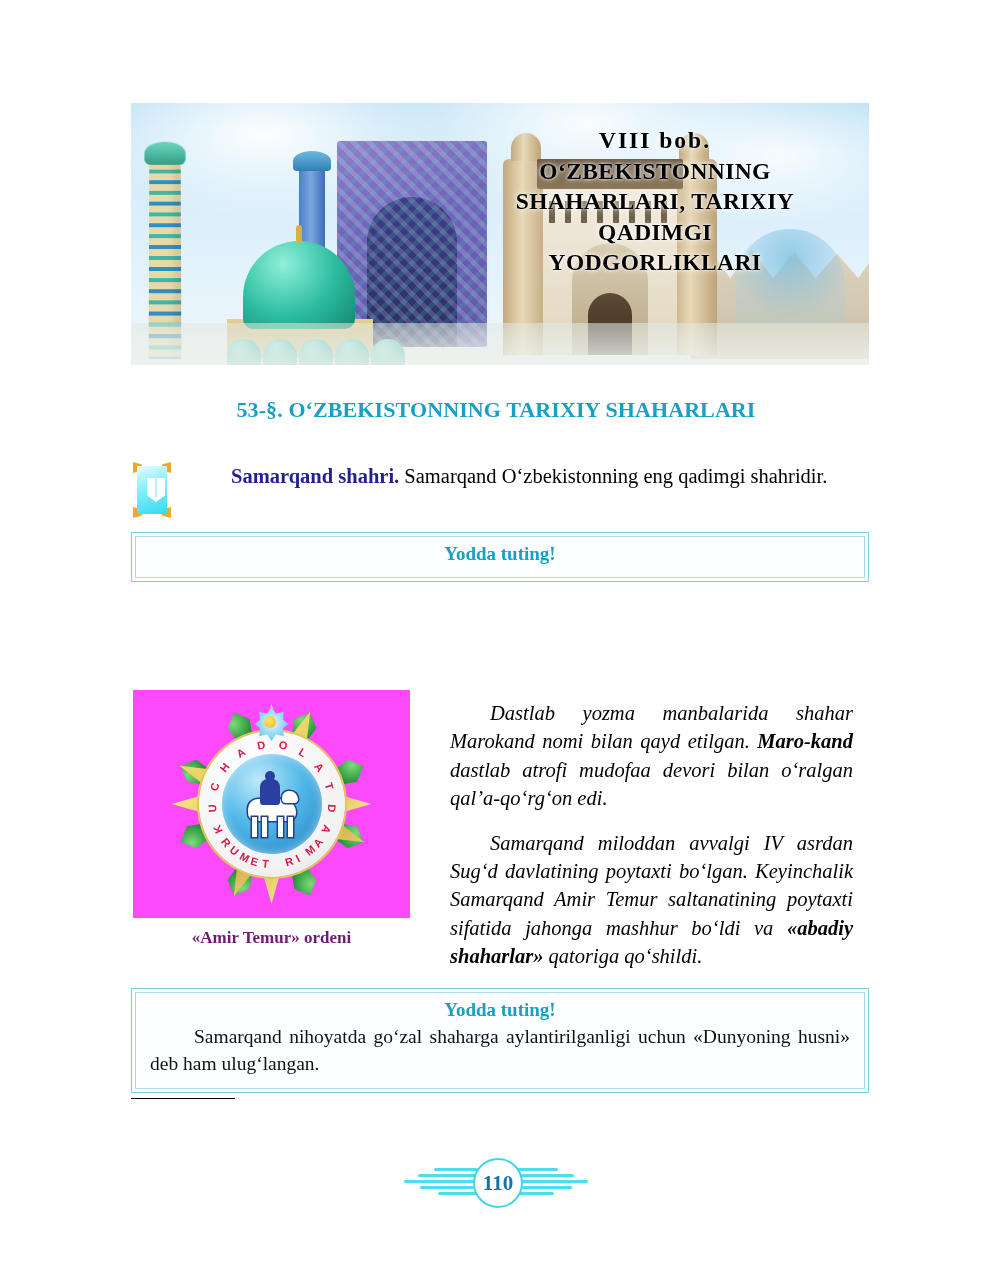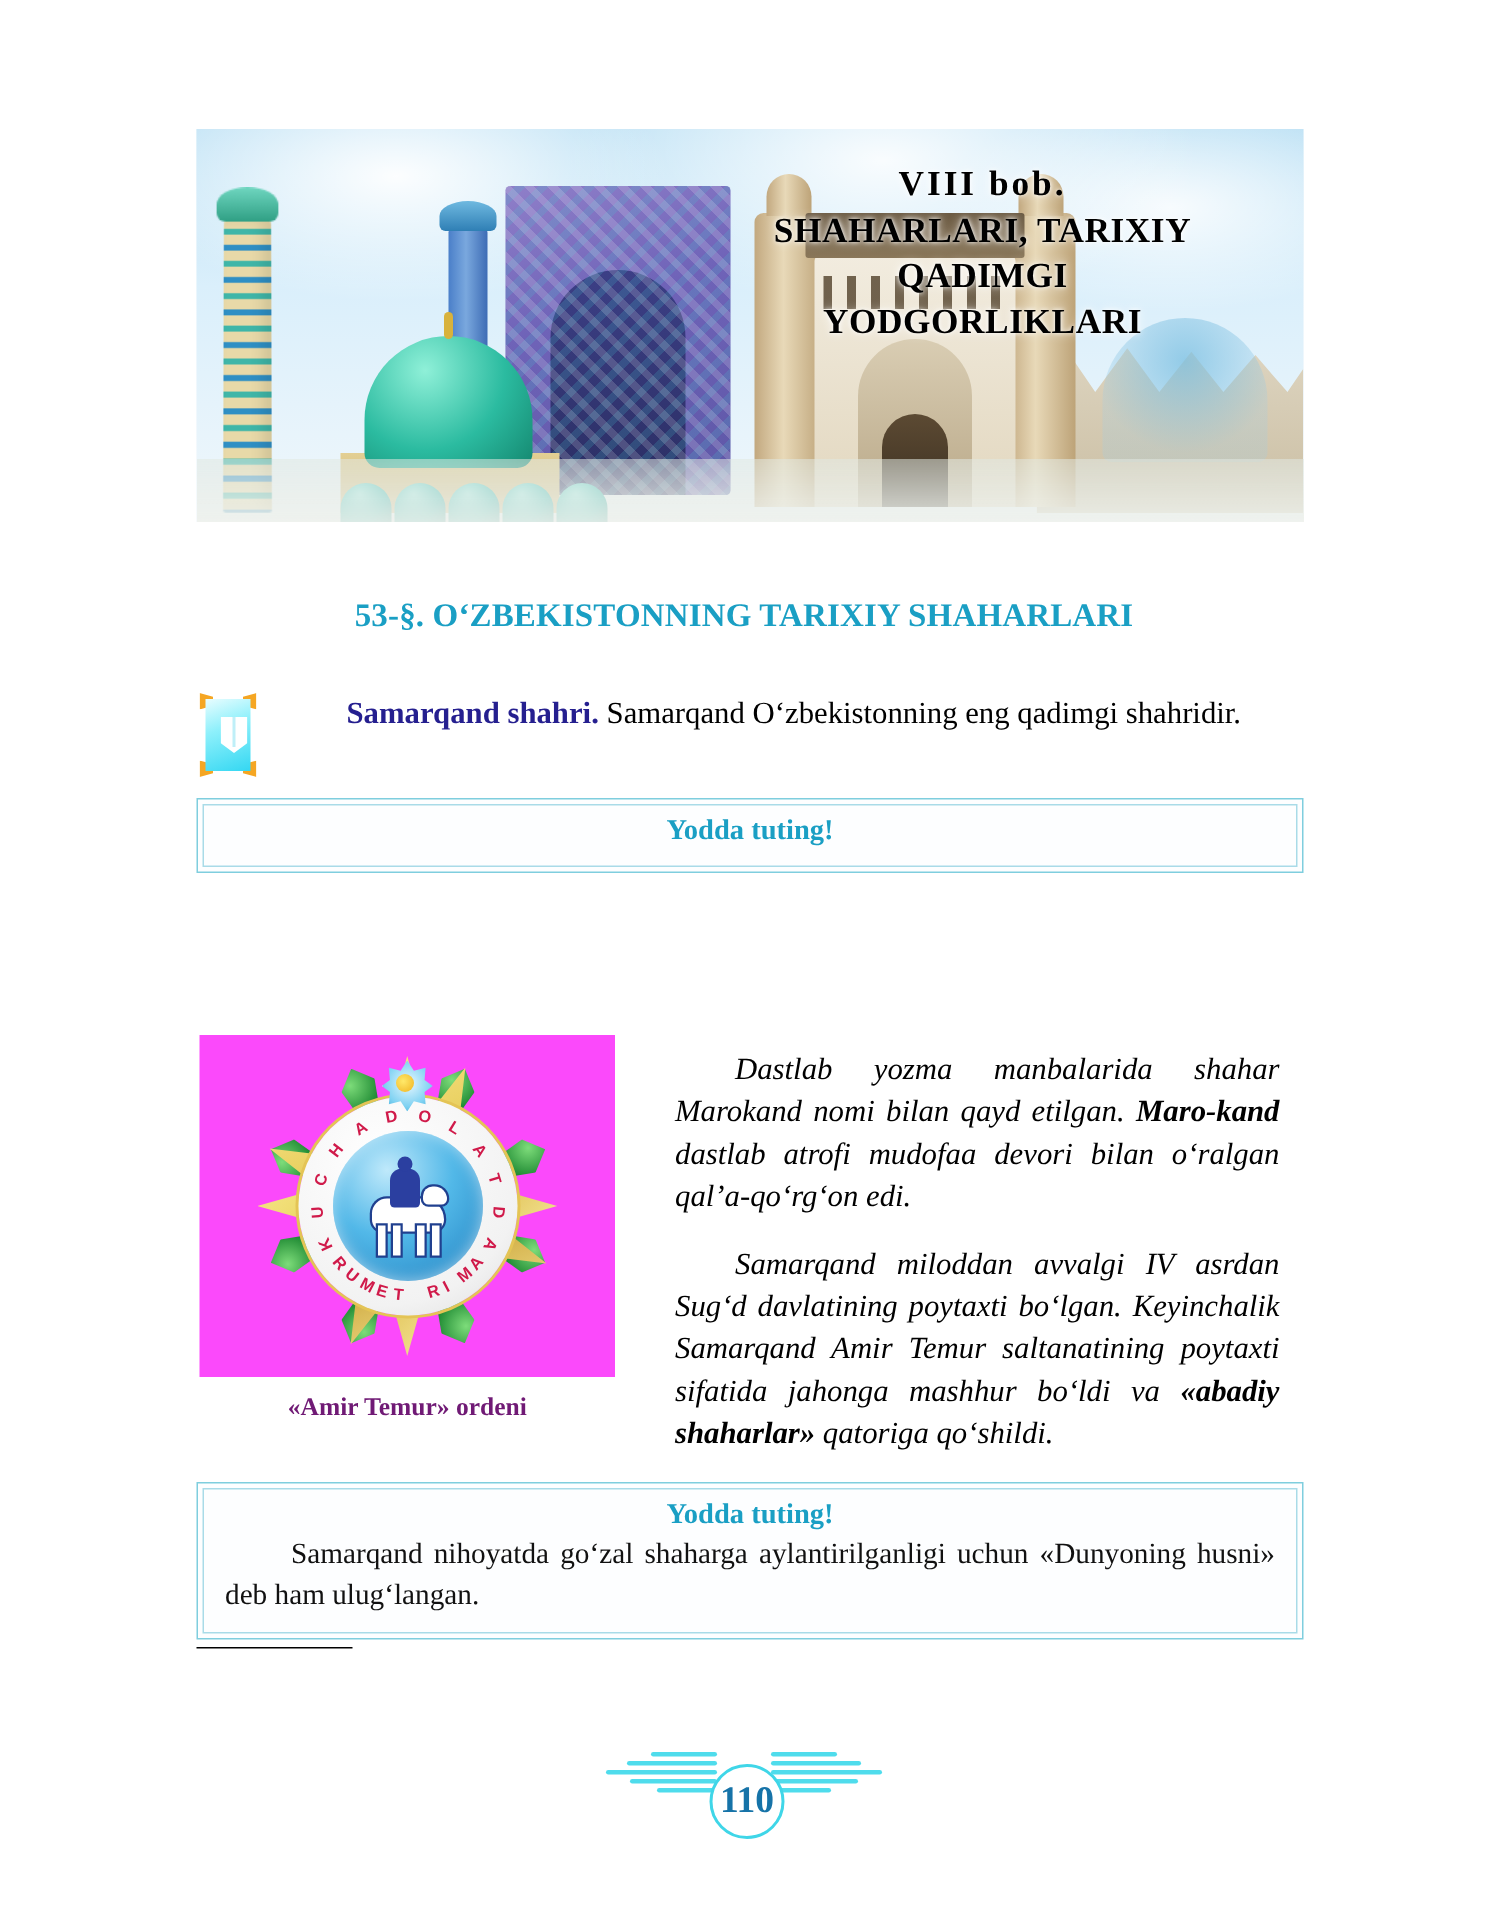--- a/index.html
+++ b/index.html
@@ -20,21 +20,21 @@
     position: absolute;
     left: 0; top: 0;
     width: 992px;
     height: 1276px;
   }
 
   
   .banner {
     position: absolute;
     left: 131px;
-    top: 86px;
+    top: 103px;
     width: 738px;
     height: 262px;
     overflow: hidden;
     background: linear-gradient(180deg, #cfe9f7 0%, #e4f2fb 45%, #f3f8fb 100%);
   }
   .sky {
     position: absolute; inset: 0;
     background:
       radial-gradient(ellipse 260px 120px at 18% 12%, rgba(255,255,255,.95), rgba(255,255,255,0) 70%),
       radial-gradient(ellipse 300px 140px at 62% 8%, rgba(255,255,255,.9), rgba(255,255,255,0) 70%),
@@ -439,28 +439,28 @@
     height: 56px;
   }
   .pagenum .wrap {
     position: relative;
     width: 200px;
     margin: 0 auto;
     height: 56px;
   }
   .pagenum .circle {
     position: absolute;
-    left: 50%; top: 24px; margin-left: -23px;
+    left: 50%; top: 6px; margin-left: -23px;
     width: 46px; height: 46px;
     border-radius: 50%;
     border: 2px solid #3fd6e8;
     background: #ffffff;
     display: flex; align-items: center; justify-content: center;
     font-weight: bold;
-    font-size: 25px;
+    font-size: 21px;
     color: #1673a8;
     z-index: 3;
   }
   .pagenum .lines {
     position: absolute;
     top: 14px;
     width: 76px; height: 30px;
   }
   .pagenum .lines.left { left: 6px; }
   .pagenum .lines.right { right: 6px; }
@@ -509,20 +509,21 @@
       <span class="tower r"></span>
       <span class="mid"></span>
       <span class="balcony"></span>
       <span class="win"></span>
       <span class="arch"></span>
     </div>
     <div class="ground"></div>
 
     <div class="banner-title">
       <div class="l1">VIII  bob.</div>
+      <div>O‘ZBEKISTONNING</div>
       <div>SHAHARLARI,  TARIXIY</div>
       <div>QADIMGI</div>
       <div>YODGORLIKLARI</div>
     </div>
   </div>
 
   <div class="section-heading">53-§. O‘ZBEKISTONNING TARIXIY SHAHARLARI</div>
 
   <div class="intro-icon">
     <b class="tl"></b>

